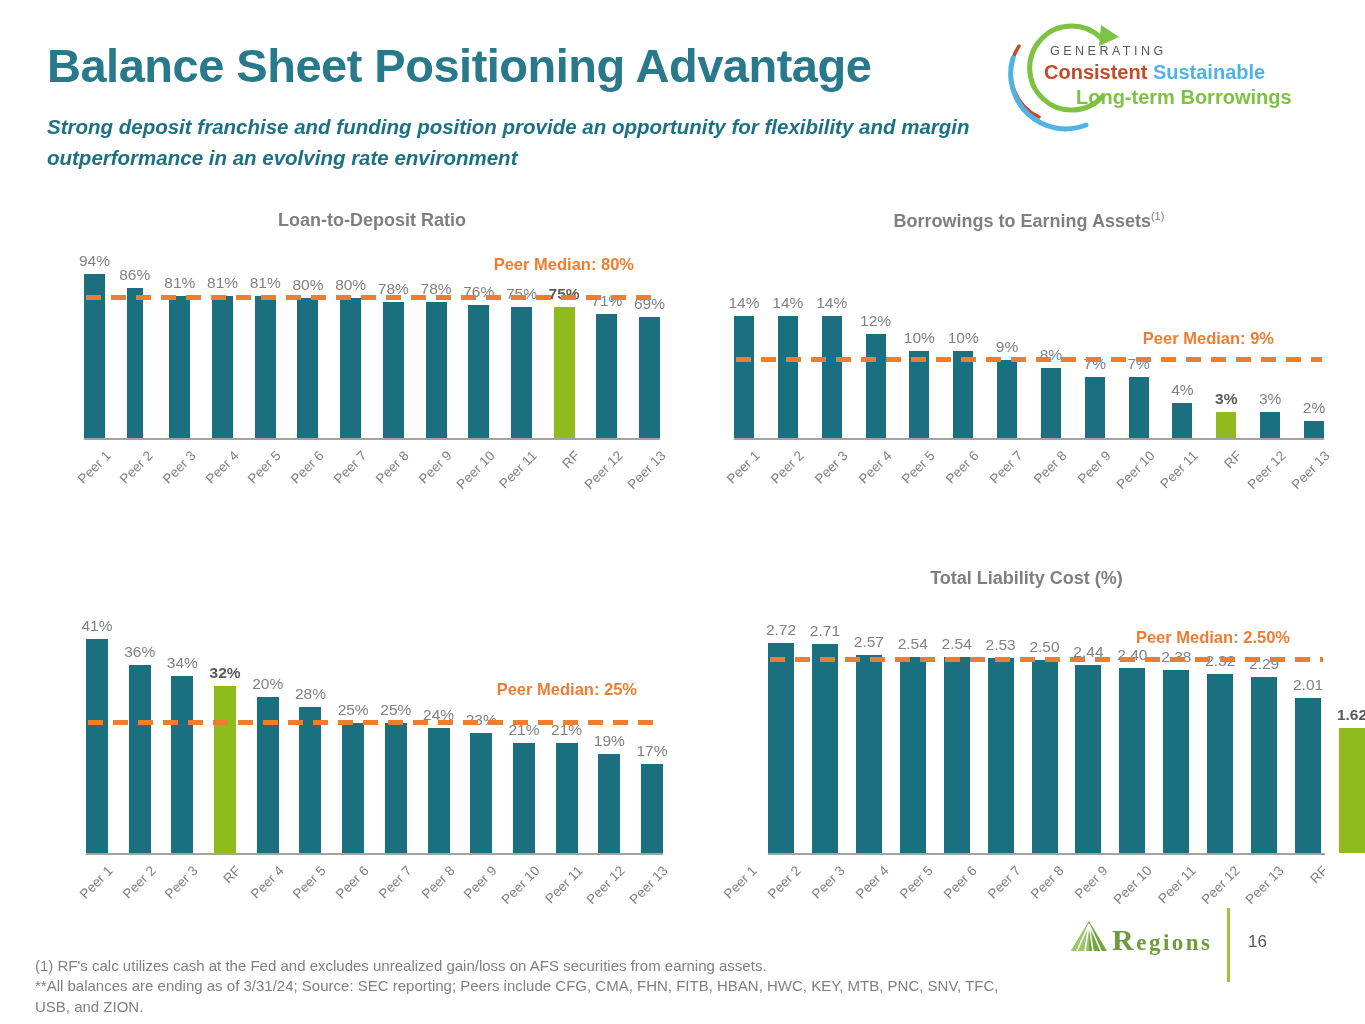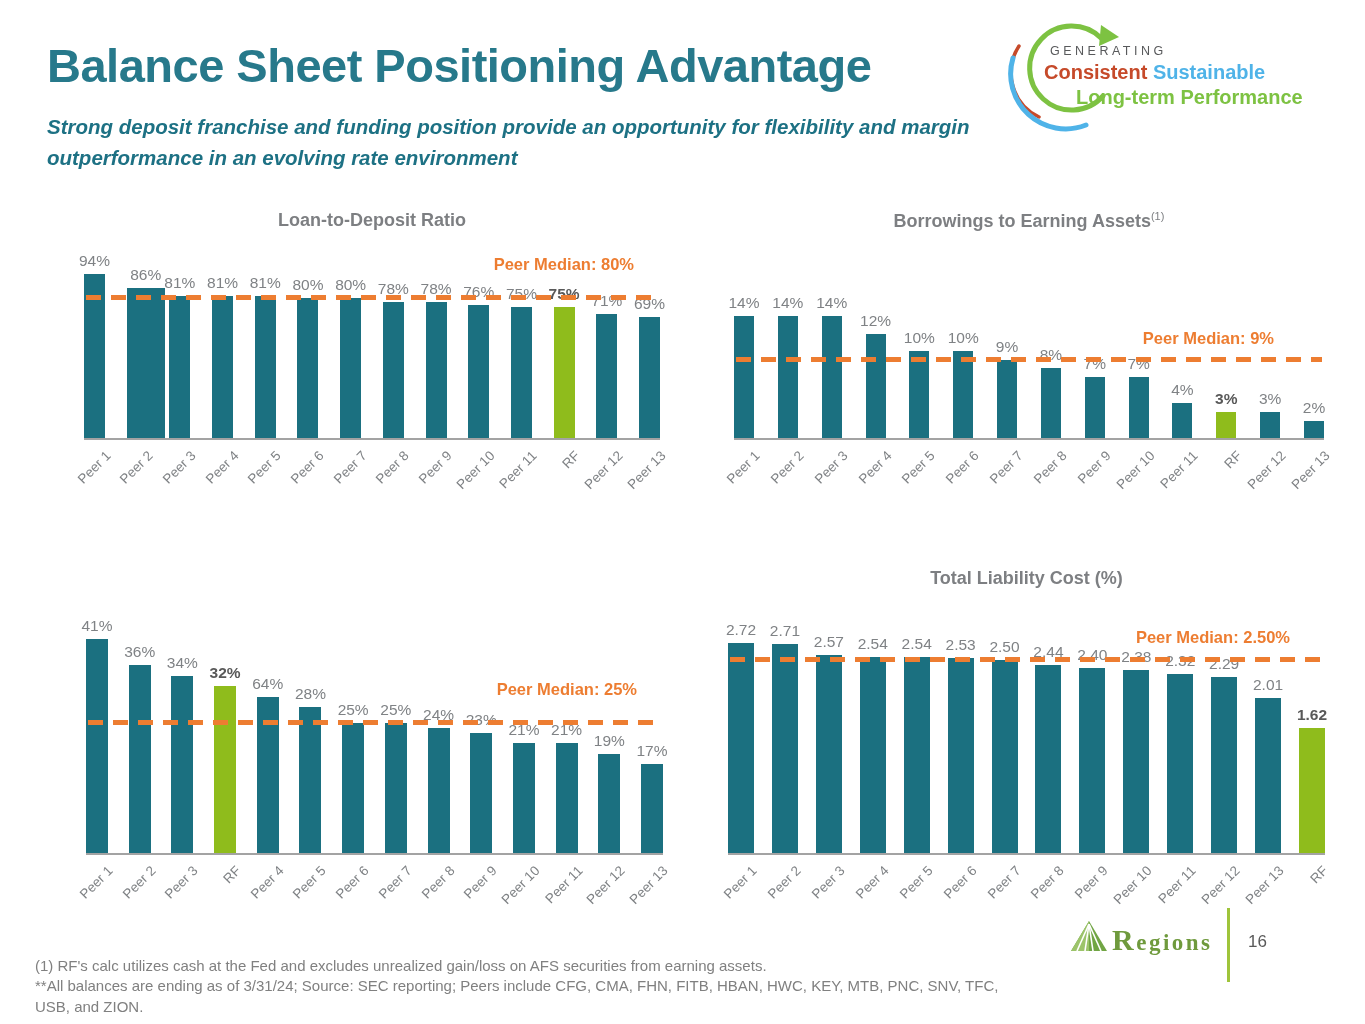--- a/index.html
+++ b/index.html
@@ -56,33 +56,33 @@
       <polygon points="99,13 117,25 97,34" fill="#7dc242"></polygon>
       <path d="M 17 34 A 49 49 0 0 0 37 105" fill="none" stroke="#c64a2a" stroke-width="3.5" stroke-linecap="round"></path>
       <path d="M 11 46 A 55 55 0 0 0 84 113" fill="none" stroke="#4fb3e8" stroke-width="5" stroke-linecap="round"></path>
     </svg>
     <div class="badge-text">
       <div class="badge-l1">GENERATING</div>
       <div class="badge-l2">
         <span class="c1">Consistent</span>
         <span class="c2">Sustainable</span>
       </div>
-      <div class="badge-l3">Long-term Performance</div>
+      <div class="badge-l3">Long-term Borrowings</div>
     </div>
   </div>
 
   <div id="charts">
       <div class="chart" style="left: 84px; top: 205px; width: 576px; height: 235px;">
         <div class="chart-title">Loan-to-Deposit Ratio</div>
         <div class="plot" style="height: 175px;">
           <div class="slot" style="left: 0px; width: 21px; height: 175px;">
             <div class="bar" style="height: 164.5px; background: rgb(27, 112, 128);"></div>
             <div class="bar-label" style="bottom: 168.5px;">94%</div>
           </div>
-          <div class="slot" style="left: 42.6923px; width: 38px; height: 175px;">
+          <div class="slot" style="left: 42.6923px; width: 16px; height: 175px;">
             <div class="bar" style="height: 150.5px; background: rgb(27, 112, 128);"></div>
             <div class="bar-label" style="bottom: 154.5px;">86%</div>
           </div>
           <div class="slot" style="left: 85.3846px; width: 21px; height: 175px;">
             <div class="bar" style="height: 141.8px; background: rgb(27, 112, 128);"></div>
             <div class="bar-label" style="bottom: 145.8px;">81%</div>
           </div>
           <div class="slot" style="left: 128.077px; width: 21px; height: 175px;">
             <div class="bar" style="height: 141.8px; background: rgb(27, 112, 128);"></div>
             <div class="bar-label" style="bottom: 145.8px;">81%</div>
@@ -235,21 +235,21 @@
           <div class="slot" style="left: 85.3846px; width: 22px; height: 240px;">
             <div class="bar" style="height: 177.4px; background: rgb(27, 112, 128);"></div>
             <div class="bar-label" style="bottom: 181.4px;">34%</div>
           </div>
           <div class="slot" style="left: 128.077px; width: 22px; height: 240px;">
             <div class="bar" style="height: 167px; background: rgb(143, 188, 28);"></div>
             <div class="bar-label hl" style="bottom: 171px;">32%</div>
           </div>
           <div class="slot" style="left: 170.769px; width: 22px; height: 240px;">
             <div class="bar" style="height: 156.5px; background: rgb(27, 112, 128);"></div>
-            <div class="bar-label" style="bottom: 160.5px;">64%</div>
+            <div class="bar-label" style="bottom: 160.5px;">20%</div>
           </div>
           <div class="slot" style="left: 213.462px; width: 22px; height: 240px;">
             <div class="bar" style="height: 146.1px; background: rgb(27, 112, 128);"></div>
             <div class="bar-label" style="bottom: 150.1px;">28%</div>
           </div>
           <div class="slot" style="left: 256.154px; width: 22px; height: 240px;">
             <div class="bar" style="height: 130.4px; background: rgb(27, 112, 128);"></div>
             <div class="bar-label" style="bottom: 134.4px;">25%</div>
           </div>
           <div class="slot" style="left: 298.846px; width: 22px; height: 240px;">
@@ -293,21 +293,21 @@
         <div class="xlabel" style="left: 317.846px; top: 300px;">Peer 7</div>
         <div class="xlabel" style="left: 360.538px; top: 300px;">Peer 8</div>
         <div class="xlabel" style="left: 403.231px; top: 300px;">Peer 9</div>
         <div class="xlabel" style="left: 445.923px; top: 300px;">Peer 10</div>
         <div class="xlabel" style="left: 488.615px; top: 300px;">Peer 11</div>
         <div class="xlabel" style="left: 531.308px; top: 300px;">Peer 12</div>
         <div class="xlabel" style="left: 574px; top: 300px;">Peer 13</div>
       </div>
       <div class="chart" style="left: 728px; top: 563px; width: 597px; height: 292px;">
         <div class="chart-title">Total Liability Cost (%)</div>
-        <div class="plot" style="height: 235px;">
+        <div class="plot" style="height: 235px; margin-left: 40px;">
           <div class="slot" style="left: 0px; width: 26px; height: 235px;">
             <div class="bar" style="height: 209.6px; background: rgb(27, 112, 128);"></div>
             <div class="bar-label" style="bottom: 213.6px;">2.72</div>
           </div>
           <div class="slot" style="left: 43.9231px; width: 26px; height: 235px;">
             <div class="bar" style="height: 208.8px; background: rgb(27, 112, 128);"></div>
             <div class="bar-label" style="bottom: 212.8px;">2.71</div>
           </div>
           <div class="slot" style="left: 87.8462px; width: 26px; height: 235px;">
             <div class="bar" style="height: 198px; background: rgb(27, 112, 128);"></div>

